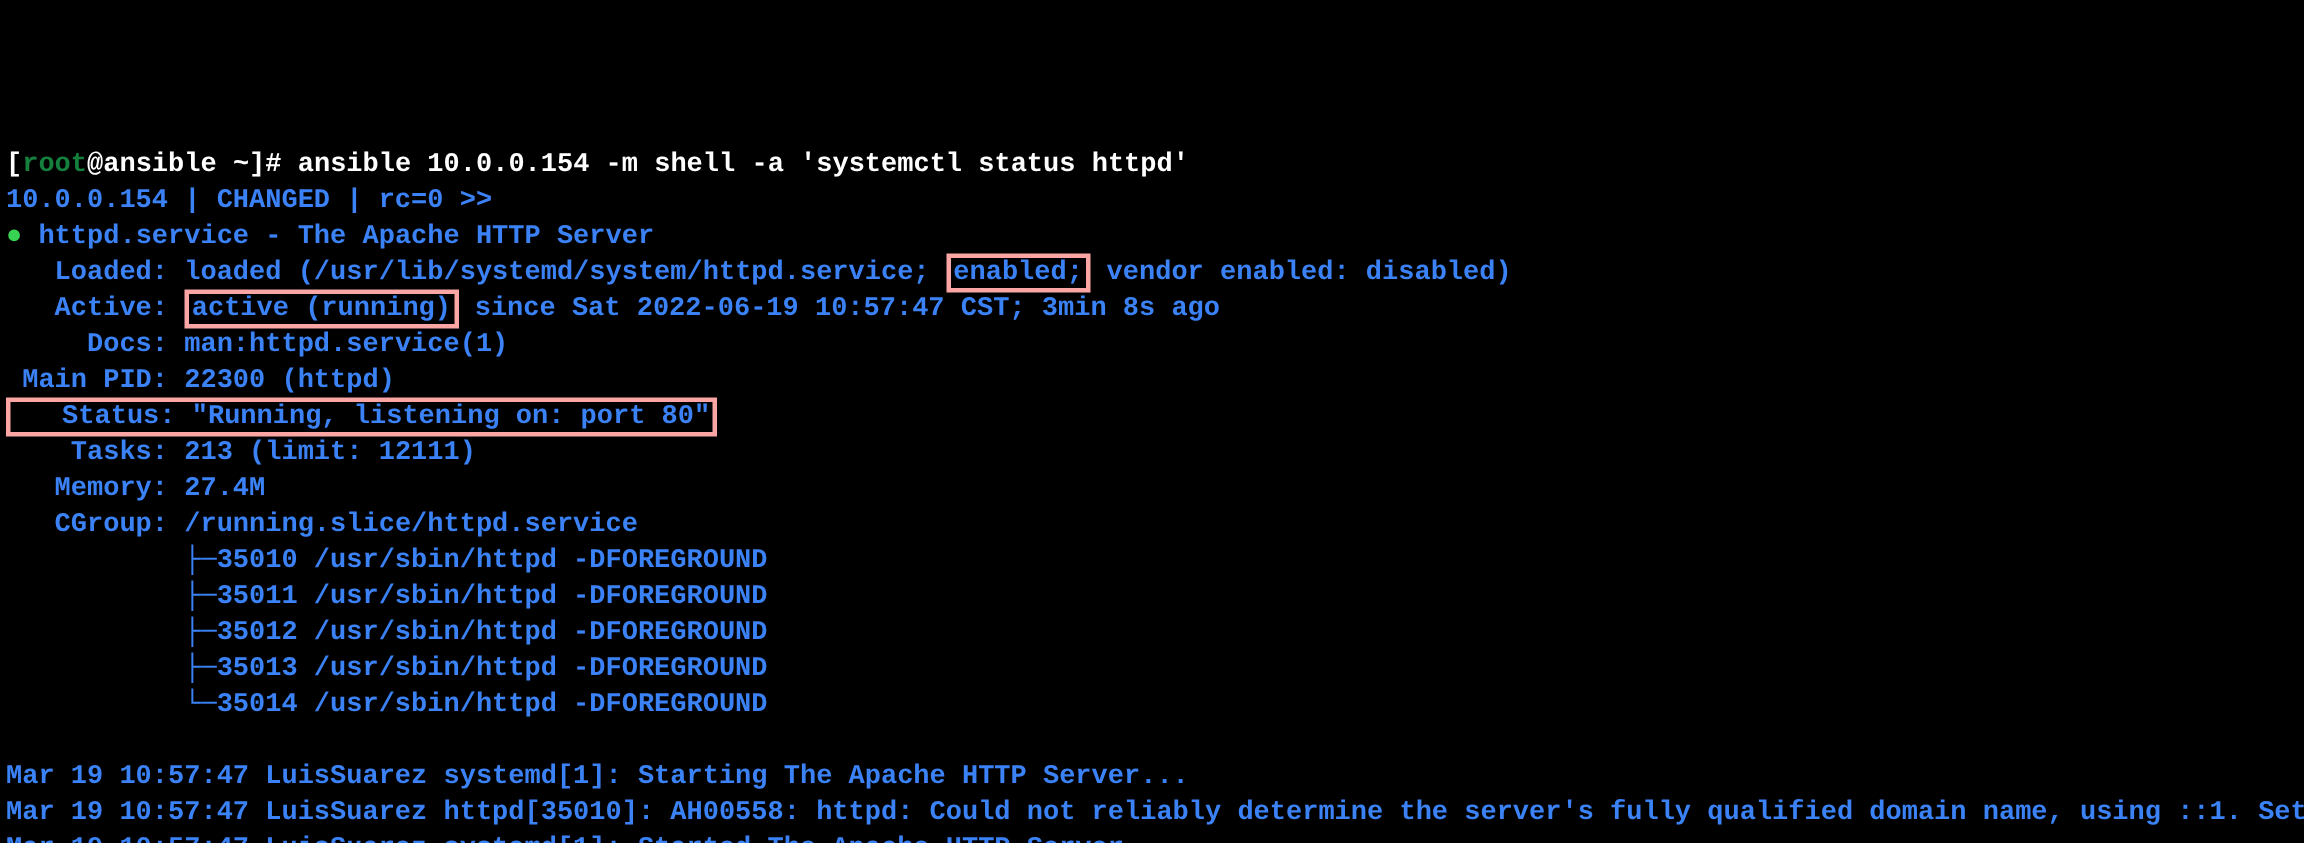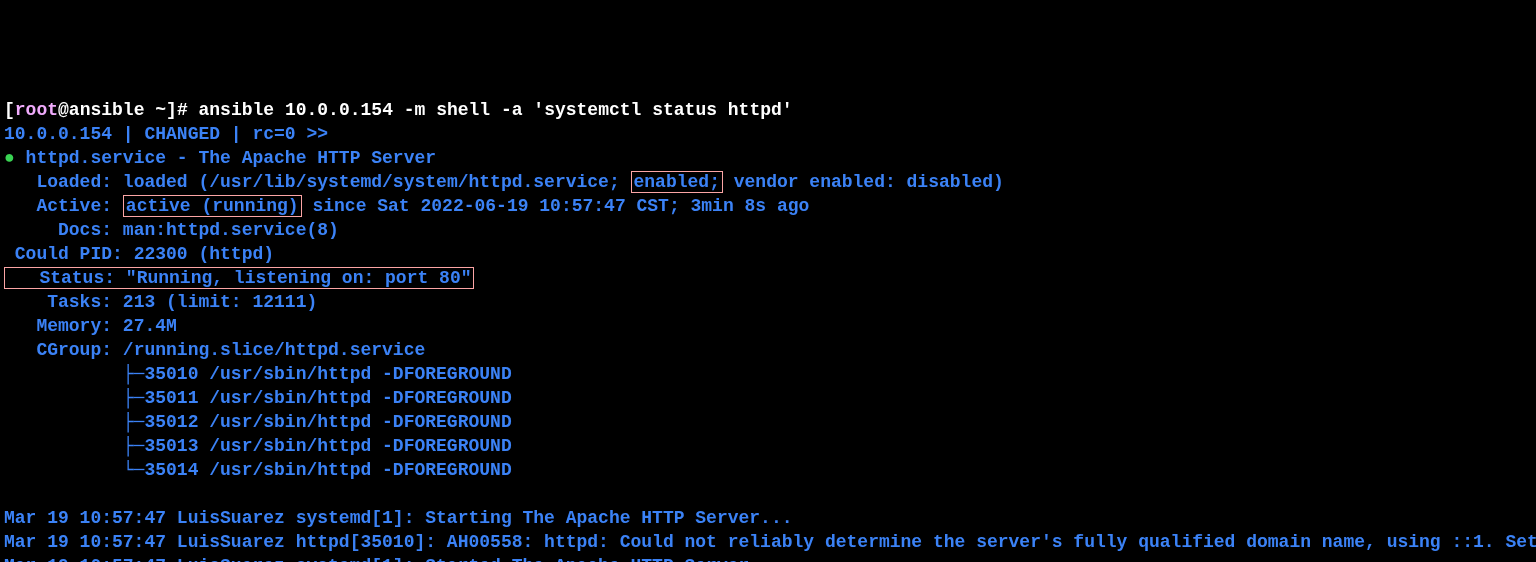--- a/index.html
+++ b/index.html
@@ -6,38 +6,38 @@
   body {
     background: #000000;
     font-family: "Consolas", "Courier New", monospace;
     font-size: 18px;
     line-height: 24px;
     color: #cccccc;
     white-space: pre;
     padding: 2px 4px;
     font-weight: bold;
   }
-  .red { color: #f0abfc; text-align: right; }
+  .red { color: #15803d; text-align: right; }
   .white { color: #ffffff; }
   .yellow { color: #3b82f6; }
   .green { color: #39d353; }
-  .red-box { border: 1px solid #fca5a5; padding: 0 2px; }
+  .red-box { border: 3px solid #fca5a5; padding: 0 2px; }
 </style>
 </head>
 <body>
 
 
 
 <div><span class="white">[</span><span class="red">root</span><span class="white">@</span><span class="white">ansible</span><span class="white"> ~</span><span class="white">]</span><span class="white"># </span><span class="white">ansible 10.0.0.154 -m shell -a 'systemctl status httpd'</span>
 <span class="yellow">10.0.0.154 | CHANGED | rc=0 &gt;&gt;</span>
 <span class="green">●</span><span class="yellow"> httpd.service - The Apache HTTP Server</span>
 <span class="yellow">   Loaded: </span><span class="yellow">loaded (/usr/lib/systemd/system/httpd.service; </span><span class="yellow red-box">enabled;</span><span class="yellow"> vendor enabled: disabled)</span>
 <span class="yellow">   Active: </span><span class="yellow red-box">active (running)</span><span class="yellow"> since Sat 2022-06-19 10:57:47 CST; 3min 8s ago</span>
-<span class="yellow">     Docs: </span><span class="yellow">man:httpd.service(8)</span>
-<span class="yellow"> Could PID: </span><span class="yellow">22300 (httpd)</span>
+<span class="yellow">     Docs: </span><span class="yellow">man:httpd.service(1)</span>
+<span class="yellow"> Main PID: </span><span class="yellow">22300 (httpd)</span>
 <span class="yellow red-box"><span>   Status: </span><span>"Running, listening on: port 80"</span></span>
 <span class="yellow">    Tasks: </span><span class="yellow">213 (limit: 12111)</span>
 <span class="yellow">   Memory: </span><span class="yellow">27.4M</span>
 <span class="yellow">   CGroup: </span><span class="yellow">/running.slice/httpd.service</span>
 <span class="yellow">           ├─35010 /usr/sbin/httpd -DFOREGROUND</span>
 <span class="yellow">           ├─35011 /usr/sbin/httpd -DFOREGROUND</span>
 <span class="yellow">           ├─35012 /usr/sbin/httpd -DFOREGROUND</span>
 <span class="yellow">           ├─35013 /usr/sbin/httpd -DFOREGROUND</span>
 <span class="yellow">           └─35014 /usr/sbin/httpd -DFOREGROUND</span>
 

